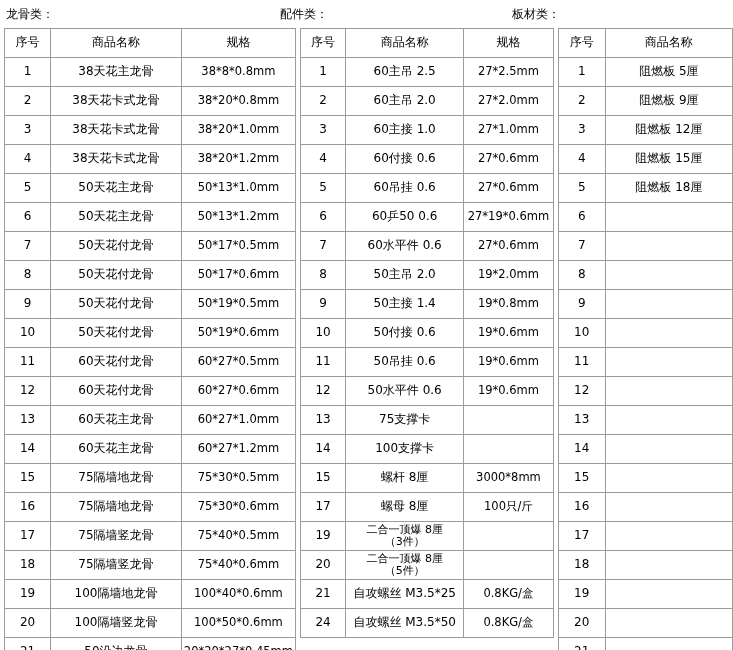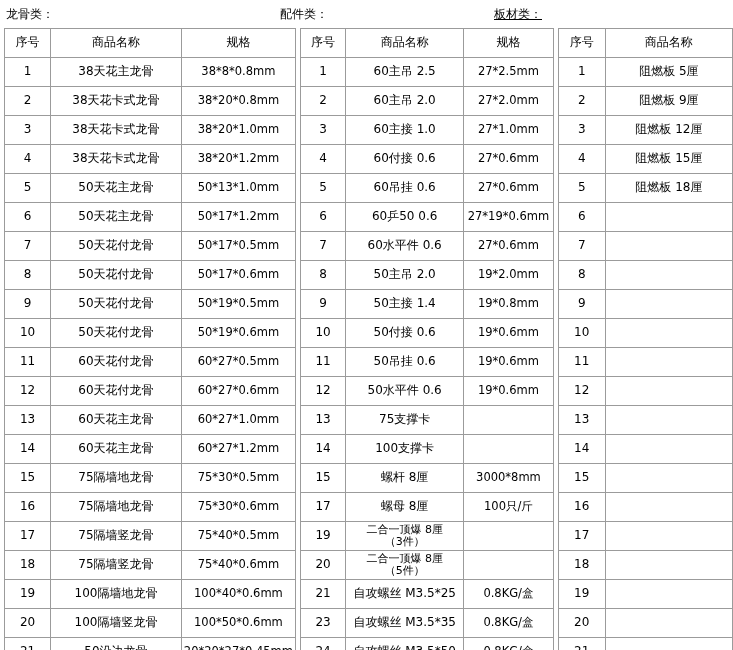--- a/index.html
+++ b/index.html
@@ -12,21 +12,21 @@
   .sheet{position:relative;width:733px;height:650px;overflow:hidden;}
 
   .titles{
     position:absolute;top:0;left:0;width:630px;height:28px;
   }
   .title{
     position:absolute;top:6px;font-size:12px;white-space:nowrap;
   }
   .t1{left:6px;}
   .t2{left:280px;font-family:Liberation Mono, monospace;}
-  .t3{left:494px;text-decoration:underline;}
+  .t3{left:512px;}
 
   .tables{
     position:absolute;top:28px;left:0;display:flex;align-items:flex-start;
   }
 
   table{
     border-collapse:collapse;
     table-layout:fixed;
   }
   td,th{
@@ -116,21 +116,21 @@
             <td class="spec">38*20*1.2mm</td>
           </tr>
           <tr>
             <td>5</td>
             <td class="name">50天花主龙骨</td>
             <td class="spec">50*13*1.0mm</td>
           </tr>
           <tr>
             <td>6</td>
             <td class="name">50天花主龙骨</td>
-            <td class="spec">50*17*1.2mm</td>
+            <td class="spec">50*13*1.2mm</td>
           </tr>
           <tr>
             <td>7</td>
             <td class="name">50天花付龙骨</td>
             <td class="spec">50*17*0.5mm</td>
           </tr>
           <tr>
             <td>8</td>
             <td class="name">50天花付龙骨</td>
             <td class="spec">50*17*0.6mm</td>
@@ -306,25 +306,20 @@
             <td>20</td>
             <td class="name two-line">二合一顶爆 8厘<br>（5件）</td>
             <td class="spec"></td>
           </tr>
           <tr>
             <td>21</td>
             <td class="name">自攻螺丝 M3.5*25</td>
             <td class="spec">0.8KG/盒</td>
           </tr>
           <tr>
-            <td>23</td>
-            <td class="name">自攻螺丝 M3.5*35</td>
-            <td class="spec">0.8KG/盒</td>
-          </tr>
-          <tr>
             <td>24</td>
             <td class="name">自攻螺丝 M3.5*50</td>
             <td class="spec">0.8KG/盒</td>
           </tr>
         </tbody>
     </table>
 
     <table class="gc" id="table-c">
       <colgroup>
           <col class="c1">

